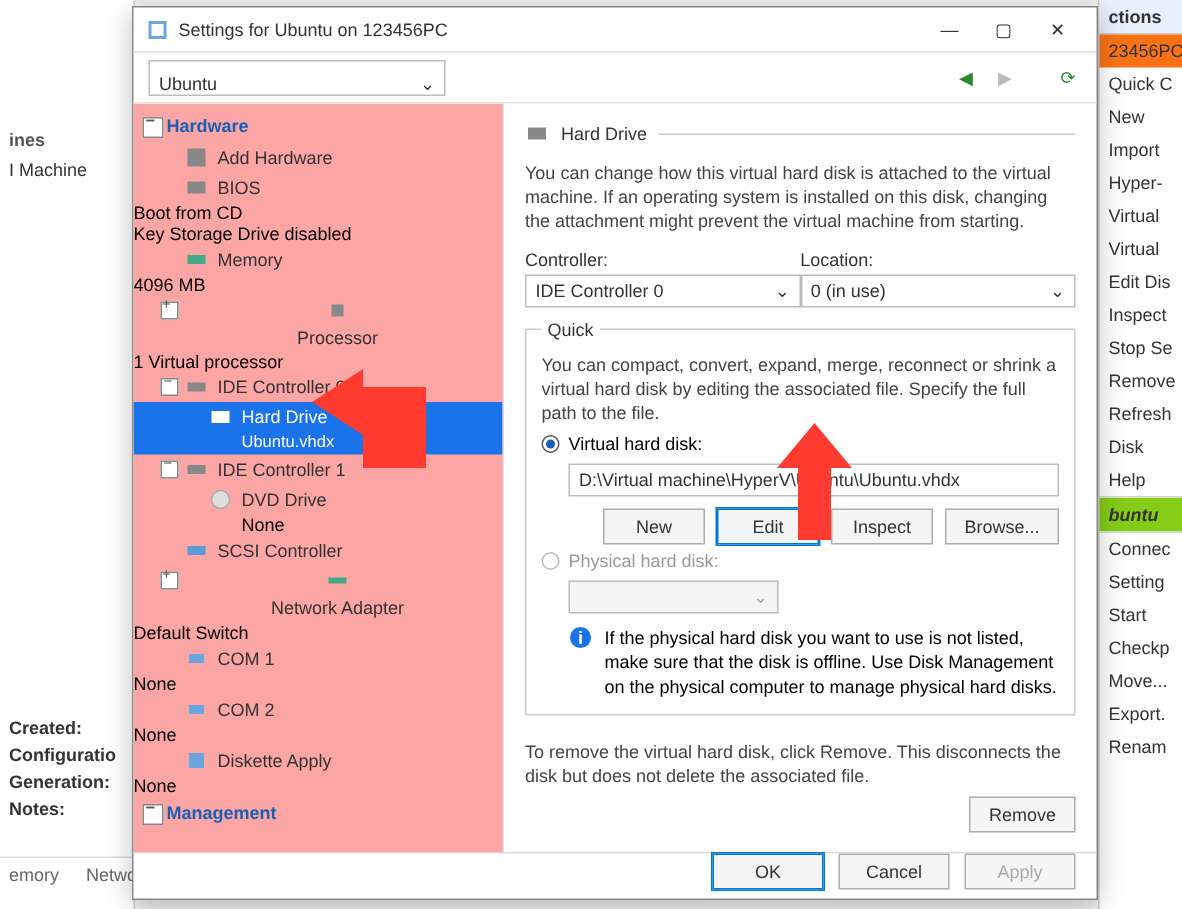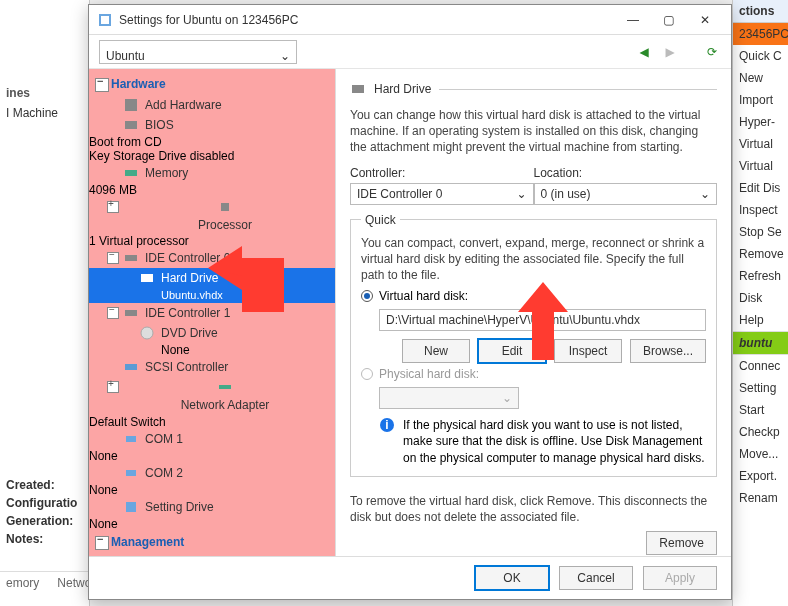--- a/index.html
+++ b/index.html
@@ -66,21 +66,21 @@
 .radio-dot.on::after { content: ""; position: absolute; left: 2px; top: 2px; width: 6px; height: 6px; border-radius: 50%; background: #1a5fb4; }
 .radio-row.disabled .radio-dot { border-color: #bbb; }
 input.path { width: 100%; height: 22px; border: 1px solid #bbb; padding: 0 6px; color: #333; margin-left: 18px; width: calc(100% - 18px); }
 .btn-row { display: flex; gap: 8px; justify-content: flex-end; margin-top: 8px; margin-left: 18px; }
 .btn { min-width: 68px; height: 24px; border: 1px solid #adadad; background: #f5f5f5; color: #333; padding: 0 12px; cursor: pointer; }
 .btn.focus { border: 1px solid #0078d7; outline: 1px solid #0078d7; }
 .info-row { display: flex; gap: 8px; margin-top: 8px; margin-left: 18px; }
 .info-ico { width: 16px; height: 16px; flex-shrink: 0; }
 .note { color: #444; margin-top: 8px; line-height: 1.35; }
 
-.footer { height: 43px; border-top: 1px solid #ddd; display: flex; align-items: center; justify-content: flex-end; gap: 10px; padding: 0 14px; }
+.footer { height: 31px; border-top: 1px solid #ddd; display: flex; align-items: flex-start; justify-content: flex-end; gap: 10px; padding: 0 14px; }
 .btn.lg { min-width: 74px; }
 .btn.dis { color: #aaa; }
 
 .arrow { position: absolute; pointer-events: none; }
 .arrow svg { display: block; }
 
 
 svg .f1 { fill: #6aa6e0; } svg .f2 { fill: #888; } svg .f3 { fill: #5b9bd5; }
 </style>
 </head>
@@ -285,21 +285,21 @@
             <rect x="3" y="5" width="10" height="6" class="f1"></rect>
           </svg>
           <span class="nm">COM 2</span>
         </div>
       <div class="sub">None</div>
 
       <div class="node">
           <svg class="ico" viewBox="0 0 16 16">
             <rect x="3" y="3" width="10" height="10" class="f1"></rect>
           </svg>
-          <span class="nm">Setting Drive</span>
+          <span class="nm">Diskette Apply</span>
         </div>
       <div class="sub">None</div>
 
       <div class="section-hdr">Management</div>
 
     </div>
 
     <div class="pane">
       <div class="pane-title">
         <svg class="icon" viewBox="0 0 16 16">

